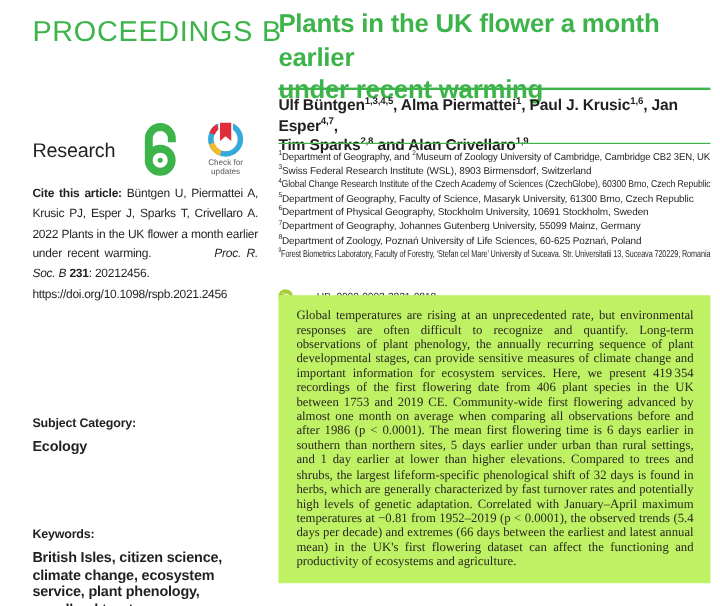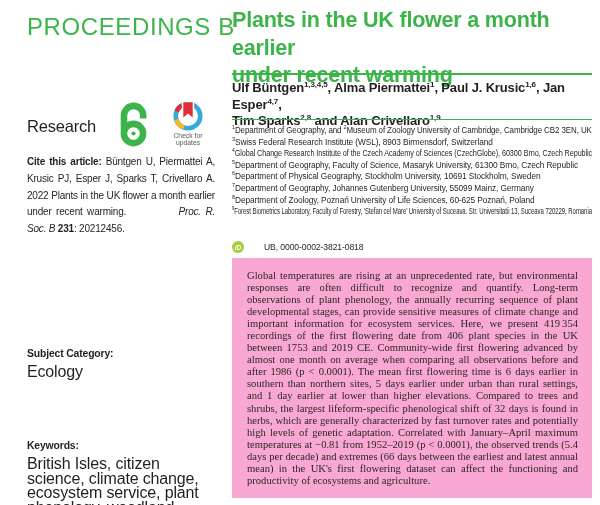--- a/index.html
+++ b/index.html
@@ -24,21 +24,21 @@
   .cite { position:absolute; left:0; top:154px; width:188px; font-size:10px; line-height:16.8px;
           letter-spacing:-.2px; text-align:justify; }
   .cite b { font-weight:700; }
   .cite i { font-style:italic;margin-left:48px; }
   .doi { display:block; margin-top:0; font-size:10px; letter-spacing:-.25px; text-align:left;
          color:#231f20; text-decoration:none; white-space:nowrap; }
 
   .dates { position:absolute; left:0; top:276px; font-size:10.3px; line-height:20px;
            letter-spacing:-.15px; }
   .meta-label { font-weight:700; font-size:10.4px; letter-spacing:-.15px;margin-top:48px; }
-  .meta-value { font-size:16px; letter-spacing:-.15px; line-height:14.5px; }
+  .meta-value { font-size:12px; letter-spacing:-.15px; line-height:14.5px;font-weight:bold; }
   .subject-category { position:absolute; left:0; top:343px; width:188px; }
   .subject-areas    { position:absolute; left:0; top:391px; width:188px; }
   .keywords         { position:absolute; left:0; top:435px; width:178px; }
   .meta-block .meta-value { display:block; margin-top:4px; }
 
   
   .main { position:absolute; left:232px; top:0; width:360px; height:404px; }
   .article-title { position:absolute; left:0; top:7px; width:360px; color:#3cb44a;
                    font-size:21.5px; line-height:27.5px; font-weight:600; letter-spacing:-.2px; }
   .rule1 { position:absolute; left:0; top:73px; width:360px; height:2px; background:#3cb44a; }
@@ -52,22 +52,22 @@
   .affils div { white-space:nowrap; transform-origin:0 50%; }
   .affils sup { font-size:68%; line-height:0; }
 
   .orcid-row { position:absolute; left:0; top:241px; font-size:8.6px; display:flex;
                align-items:center; gap:20px; }
   .orcid-badge { width:12px; height:12px; border-radius:50%; background:#a6ce39; color:#fff;
                  font-size:6.5px; font-weight:700; font-style:italic; display:flex;
                  align-items:center; justify-content:center; }
   .orcid-id { color:#231f20; text-decoration:none; letter-spacing:-.1px; }
 
-  .abstract-box { position:absolute; left:0; top:258px; width:360px; height:240px;
-                  background:#f9a8d4; padding:12px 14px 10px 15px; }
+  .abstract-box { position:absolute; left:0; top:246px; width:360px; height:240px;
+                  background:#bef264; padding:12px 14px 10px 15px; }
   .abstract-text { font-family:"Liberation Serif", serif; font-size:10.6px; line-height:12.05px;
                    text-align:justify; color:#2b2username61f; color:#2b2620; hyphens:auto;
                    -webkit-hyphens:auto; }
 </style>
 </head>
 <body>
 
 <aside class="sidebar">
 
   <div class="journal-logo">PROCEEDINGS B</div>
@@ -88,20 +88,21 @@
       <path d="M12.6,11.5 A12.3,12.3 0 0 1 17.5,5.4" fill="none" stroke="#e02d3c" stroke-width="4.6"></path>
       <path d="M18.6,1.5 h10.8 v17.5 l-5.4,-4.6 l-5.4,4.6 z" fill="#e02d3c" stroke="#ffffff" stroke-width="1.4"></path>
       <text x="24" y="37.5" text-anchor="middle" font-size="6.8" fill="#58595b">Check for</text>
       <text x="24" y="45" text-anchor="middle" font-size="6.8" fill="#58595b">updates</text>
     </svg>
   </div>
 
   <p class="cite">
     <b>Cite this article:</b><span> Büntgen U, Piermattei A, Krusic PJ, Esper J, Sparks T, Crivellaro A. 2022 Plants in the UK flower a month earlier under recent warming. </span><i>Proc. R. Soc. B</i>
     <b>231</b><span>: 20212456.</span>
+    <a class="doi">https://doi.org/10.1098/rspb.2021.2456</a>
   </p>
 
 
   <div class="subject-category meta-block">
     <span class="meta-label">Subject Category:</span>
     <span class="meta-value">Ecology</span>
   </div>
 
 
   <div class="keywords meta-block">

